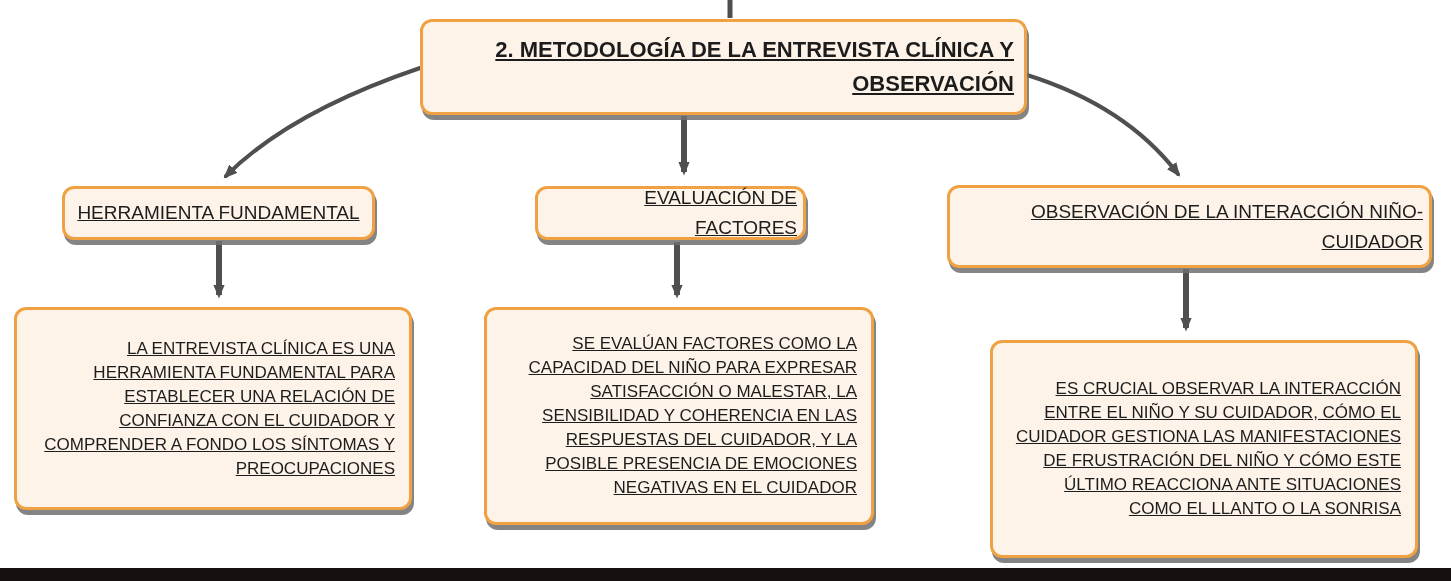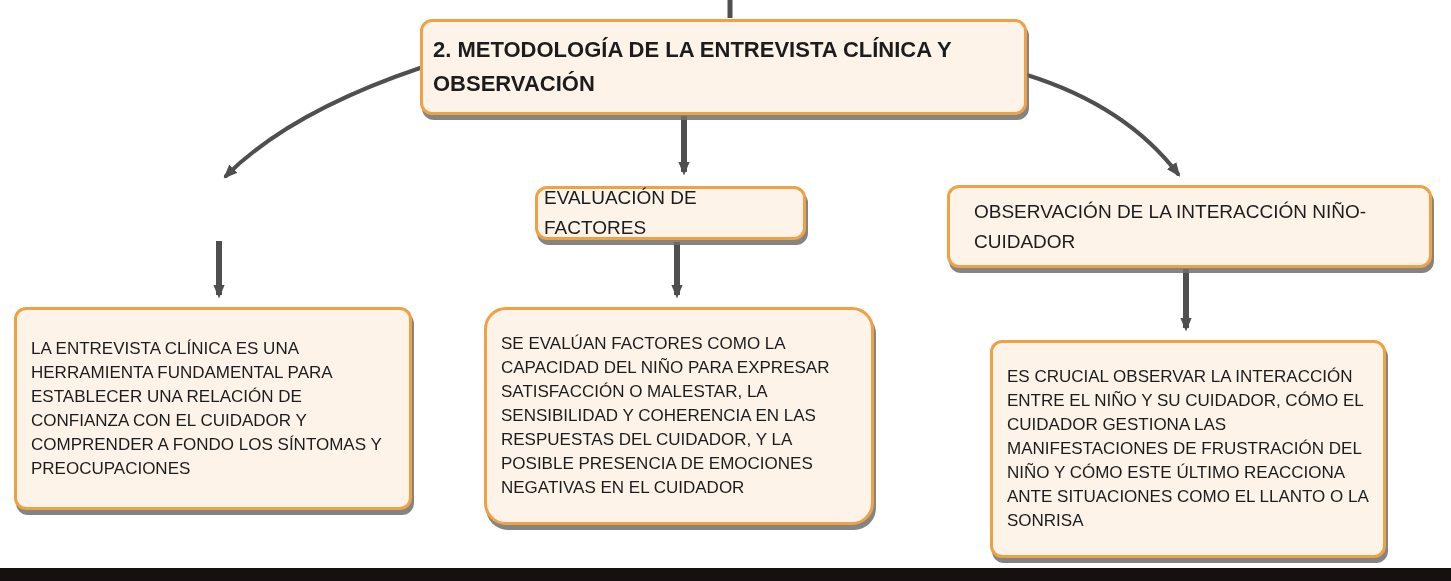--- a/index.html
+++ b/index.html
@@ -24,23 +24,24 @@
   .node {
     position: absolute;
     box-sizing: border-box;
     background: #FDF3E8;
     border: 3px solid #F0A143;
     border-radius: 12px;
     color: #1C1C1C;
     display: flex;
     align-items: center;
     justify-content: center;
-    text-align: left;
+    text-align: right;
     z-index: 2;
     box-shadow: 2px 5px 0 rgba(110,110,110,0.85);
+    text-decoration: underline;
   }
   .node-title {
     left: 420px; top: 19px;
     width: 607px; height: 96px;
     font-size: 22px;
     font-weight: bold;
     line-height: 34px;
     padding: 4px 10px;
   }
   .node-branch {
@@ -50,22 +51,22 @@
   }
   .node-branch-1 { left: 62px;  top: 186px; width: 313px; height: 54px; }
   .node-branch-2 { left: 535px; top: 186px; width: 271px; height: 54px; }
   .node-branch-3 { left: 947px; top: 185px; width: 485px; height: 83px; padding-left: 24px; }
   .node-detail {
     font-size: 17px;
     line-height: 24px;
     padding: 8px 14px;
   }
   .node-detail-1 { left: 14px;   top: 307px; width: 398px; height: 203px; }
-  .node-detail-2 { left: 484px;  top: 307px; width: 390px; height: 218px; border-radius: 22px; }
-  .node-detail-3 { left: 990px;  top: 340px; width: 396px; height: 218px; }
+  .node-detail-2 { left: 484px;  top: 307px; width: 390px; height: 218px; }
+  .node-detail-3 { left: 990px;  top: 340px; width: 428px; height: 218px; }
   .bottom-strip {
     position: absolute;
     left: 0; bottom: 0;
     width: 1451px; height: 13px;
     background: #161010;
     z-index: 3;
   }
 </style>
 </head>
 <body>
@@ -91,20 +92,23 @@
 
     <path d="M 677 242 L 677 295" stroke="#4F4F4F" stroke-width="6" fill="none" marker-end="url(#arrow)"></path>
 
     <path d="M 1186 269 L 1186 328" stroke="#4F4F4F" stroke-width="6" fill="none" marker-end="url(#arrow)"></path>
   </svg>
 
   <div class="node node-title">
     <span>2. METODOLOGÍA DE LA ENTREVISTA CLÍNICA Y OBSERVACIÓN</span>
   </div>
 
+  <div class="node node-branch node-branch-1">
+    <span>HERRAMIENTA FUNDAMENTAL</span>
+  </div>
   <div class="node node-branch node-branch-2">
     <span>EVALUACIÓN DE FACTORES</span>
   </div>
   <div class="node node-branch node-branch-3">
     <span>OBSERVACIÓN DE LA INTERACCIÓN NIÑO-CUIDADOR</span>
   </div>
 
   <div class="node node-detail node-detail-1">
     <span>LA ENTREVISTA CLÍNICA ES UNA HERRAMIENTA FUNDAMENTAL PARA ESTABLECER UNA RELACIÓN DE CONFIANZA CON EL CUIDADOR Y COMPRENDER A FONDO LOS SÍNTOMAS Y PREOCUPACIONES</span>
   </div>

